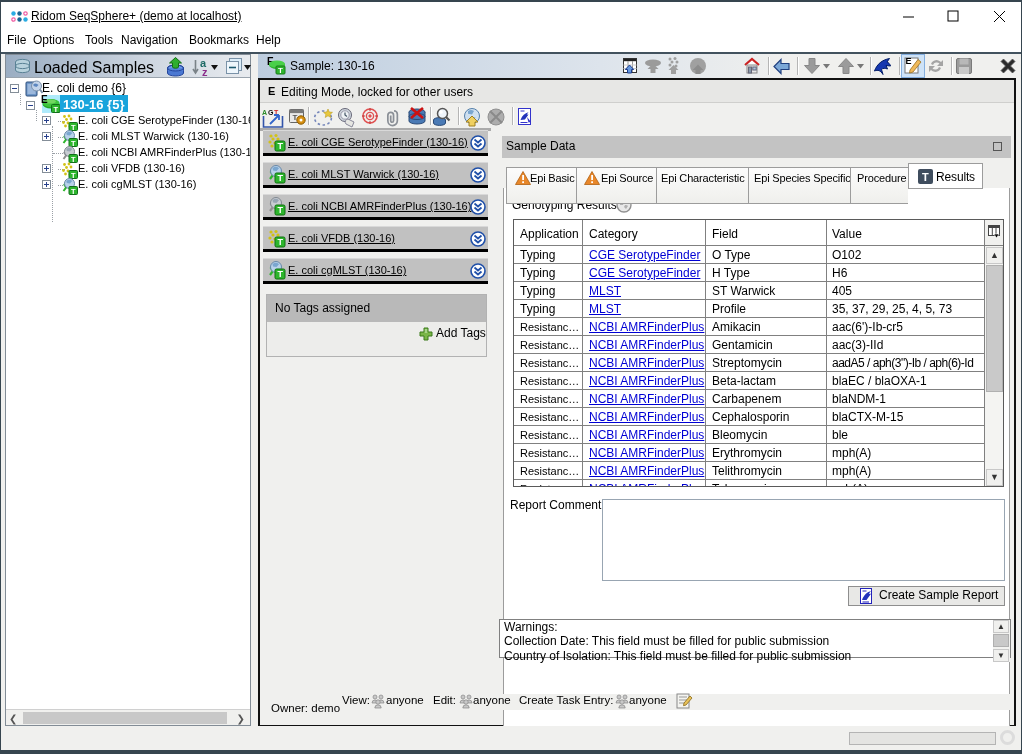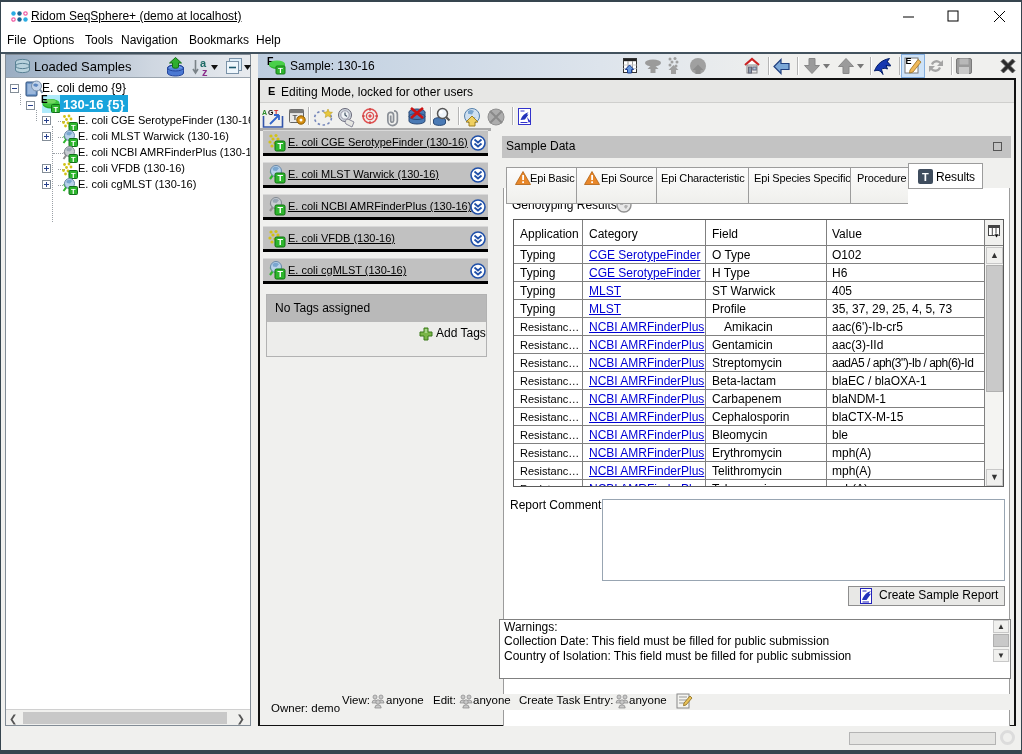--- a/index.html
+++ b/index.html
@@ -13,21 +13,21 @@
 #titlebar { position:absolute; left:0; top:0; width:100%; height:28px; background:#fff; }
 #title-text { position:absolute; left:30px; top:7px; font-size:12px;text-decoration:underline; }
 #menubar { position:absolute; left:0; top:28px; width:100%; height:22px; background:#fff; }
 .mitem { position:absolute; top:3px; font-size:12px; }
 #contentline { position:absolute; left:0; top:50px; width:100%; height:2px; background:#42525e; }
 #content { position:absolute; left:0; top:52px; width:1020px; height:696px; background:#f0f0ee; }
 
 #lpanel { position:absolute; left:4px; top:0px; width:246px; height:672px; border:1px solid #828c96; background:#fff; }
 #lphead { position:absolute; left:0; top:0; width:100%; height:23px;
   background:linear-gradient(to right,#9aadc2,#cfd7e1 60%,#e8ebef); border-bottom:1px solid #9aa4ae; }
-#lptitle { position:absolute; left:28px; top:4px; font-size:13px; }
+#lptitle { position:absolute; left:28px; top:4px; font-size:16px; }
 #ltree { position:absolute; left:0; top:24px; width:244px; height:630px; background:#fff; overflow:hidden; }
 #lhsb { position:absolute; left:0; bottom:0; width:244px; height:16px; background:#f0f0ee; border-top:1px solid #d0d0d0; }
 .trow { position:absolute; white-space:nowrap; font-size:12px; }
 .tc { font-size:11px; padding-top:1px; }
 .ebox { position:absolute; width:9px; height:9px; border:1px solid #848e98; background:#fff; }
 .ebox:before { content:""; position:absolute; left:1px; top:3px; width:5px; height:1px; background:#27408b; }
 .ebox.plus:after { content:""; position:absolute; left:3px; top:1px; width:1px; height:5px; background:#27408b; }
 .dotv { position:absolute; width:1px; border-left:1px dotted #9aa0a6; }
 .doth { position:absolute; height:1px; border-top:1px dotted #9aa0a6; }
 
@@ -56,21 +56,21 @@
 .tab.sel { top:5px; height:26px; background:#fff; border-right:1px solid #9c9c9c; z-index:3; }
 .tab { z-index:2; }
 
 #gtable { position:absolute; left:9px; top:31px; width:491px; height:268px; border:1px solid #5a5a5a; background:#fff; overflow:hidden; }
 .gv { position:absolute; top:0; width:1px; height:100%; background:#808080; }
 .gc { position:absolute; top:2px; font-size:12px; white-space:nowrap; }
 .gca { width:63px; overflow:hidden; text-overflow:ellipsis; font-size:11px; padding-top:0.5px; }
 .gcv { width:151px; overflow:hidden; }
 .lnk { color:#0000d4; text-decoration:underline; }
 
-#warnbox { position:absolute; left:239px; top:539px; width:512px; height:60px; border:1px solid #808080; background:#fff; }
+#warnbox { position:absolute; left:239px; top:539px; width:512px; height:39px; border:1px solid #808080; background:#fff; }
 
 #rfooter { position:absolute; left:0; top:614px; width:754px; height:16px; background:#f0f0ee; font-size:11.5px; }
 
 #statusbar { position:absolute; left:0; top:672px; width:1020px; height:24px; background:#f0f0ee; }
 #progress { position:absolute; left:848px; top:6px; width:147px; height:13px; background:#e4e4e2; border:1px solid #b4b4b4; }
 #spincircle { position:absolute; left:999px; top:4px; width:15px; height:15px; border-radius:50%; border:3px solid #dcdcdc; }
 </style>
 </head>
 <body>
 <div id="win">
@@ -146,21 +146,21 @@
         <div class="doth" style="left:52px;top:106px;width:7px"></div>
 
         <div class="ebox" style="left:4px;top:5px"></div>
         <svg class="abs" style="left:18px;top:1px" width="20" height="18" viewBox="0 0 20 18">
           <rect x="2" y="2" width="11" height="14" rx="1" fill="#6f97c9" stroke="#2d4f7c"></rect>
           <rect x="3.5" y="4" width="8" height="10" fill="#9cb8dc"></rect>
           <circle cx="12.5" cy="6" r="5" fill="#c3d4ea" stroke="#7a8fa8"></circle>
           <path d="M9.5 4 a4 4 0 0 1 5 1 l-2 2 -3-1 z" fill="#5d87c0"></path>
           <line x1="16" y1="9.5" x2="18.5" y2="13" stroke="#7a8fa8" stroke-width="2"></line>
         </svg>
-        <div class="trow" style="left:36px;top:2px">E. coli demo {9}</div>
+        <div class="trow" style="left:36px;top:2px">E. coli demo {6}</div>
 
         <div class="ebox" style="left:20px;top:22px"></div>
         <div class="abs" style="left:36px;top:15.5px;width:18px;height:18px;background:#aeeafb"></div>
         <svg class="abs" style="left:35px;top:14.5px" width="20" height="20" viewBox="0 0 20 20">
           <ellipse cx="10" cy="10" rx="8.5" ry="4.5" fill="#24a824"></ellipse>
           <ellipse cx="10" cy="9" rx="8.5" ry="4" fill="#3ec43e"></ellipse>
           <ellipse cx="9" cy="7.5" rx="6" ry="2" fill="#7fdc6a" opacity="0.8"></ellipse>
           <text x="0" y="9" font-size="10" font-weight="bold" fill="#000">E</text>
           <rect x="10.5" y="10.5" width="8.5" height="8" rx="1" fill="#2db52d" stroke="#11701a"></rect>
           <text x="12.5" y="17.5" font-size="7.5" font-weight="bold" fill="#fff">T</text>
@@ -594,21 +594,21 @@
                 <div class="gc" style="left:198px;top:64px">ST Warwick</div>
                 <div class="gc gcv" style="left:318px;top:64px">405</div>
                 <div class="abs" style="left:0;top:97px;width:470px;height:1px;background:#808080"></div>
                 <div class="gc" style="left:6px;top:82px">Typing</div>
                 <div class="gc lnk" style="left:75px;top:82px">MLST</div>
                 <div class="gc" style="left:198px;top:82px">Profile</div>
                 <div class="gc gcv" style="left:318px;top:82px">35, 37, 29, 25, 4, 5, 73</div>
                 <div class="abs" style="left:0;top:115px;width:470px;height:1px;background:#808080"></div>
                 <div class="gc gca" style="left:6px;top:100px">Resistance…</div>
                 <div class="gc lnk" style="left:75px;top:100px">NCBI AMRFinderPlus</div>
-                <div class="gc" style="left:210px;top:100px">Amikacin</div>
+                <div class="gc" style="left:198px;top:100px">Amikacin</div>
                 <div class="gc gcv" style="left:318px;top:100px">aac(6')-Ib-cr5</div>
                 <div class="abs" style="left:0;top:133px;width:470px;height:1px;background:#808080"></div>
                 <div class="gc gca" style="left:6px;top:118px">Resistance…</div>
                 <div class="gc lnk" style="left:75px;top:118px">NCBI AMRFinderPlus</div>
                 <div class="gc" style="left:198px;top:118px">Gentamicin</div>
                 <div class="gc gcv" style="left:318px;top:118px">aac(3)-IId</div>
                 <div class="abs" style="left:0;top:151px;width:470px;height:1px;background:#808080"></div>
                 <div class="gc gca" style="left:6px;top:136px">Resistance…</div>
                 <div class="gc lnk" style="left:75px;top:136px">NCBI AMRFinderPlus</div>
                 <div class="gc" style="left:198px;top:136px">Streptomycin</div>

